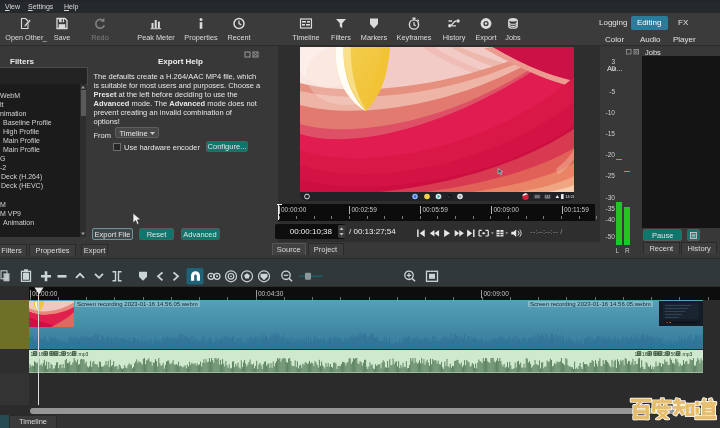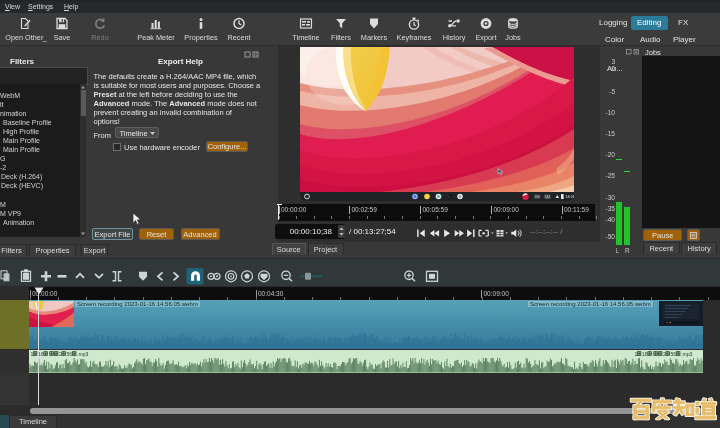--- a/index.html
+++ b/index.html
@@ -1,21 +1,21 @@
 <!DOCTYPE html>
 <html><head><meta charset="utf-8">
 <style>
   html,body{margin:0;padding:0;}
   body{width:720px;height:428px;position:relative;overflow:hidden;
        background:#383838;font-family:"Liberation Sans",sans-serif;}
   .abs{position:absolute;}
   .lbl{position:absolute;color:#e2e2e2;font-size:8px;white-space:nowrap;}
   .tab{position:absolute;height:12px;background:#3d3d3d;border:1px solid #2a2a2a;border-bottom:none;
        color:#dcdcdc;font-size:7.5px;text-align:center;line-height:11px;box-sizing:border-box;}
-  .btn{position:absolute;height:12px;background:#a16207;border:1px solid #595959;border-radius:2px;
+  .btn{position:absolute;height:12px;background:#0f766e;border:1px solid #595959;border-radius:2px;
        color:#e2e2e2;font-size:7.5px;text-align:center;line-height:11px;box-sizing:border-box;}
 </style></head>
 <body>
 
 <div class="abs" style="left:0;top:0;width:720px;height:13px;background:#26292c;border-top:2px solid #22262b;box-sizing:border-box;"></div>
 <div class="lbl" style="left:5px;top:3px;font-size:7px;color:#d8d8d8;"><u>V</u>iew</div>
 <div class="lbl" style="left:28px;top:3px;font-size:7px;color:#d8d8d8;"><u>S</u>ettings</div>
 <div class="lbl" style="left:64px;top:3px;font-size:7px;color:#d8d8d8;"><u>H</u>elp</div>
 
 <div class="abs" style="left:0;top:13px;width:720px;height:33px;background:#3b3b3b;border-bottom:1px solid #2c2c2c;box-sizing:border-box;"></div>

